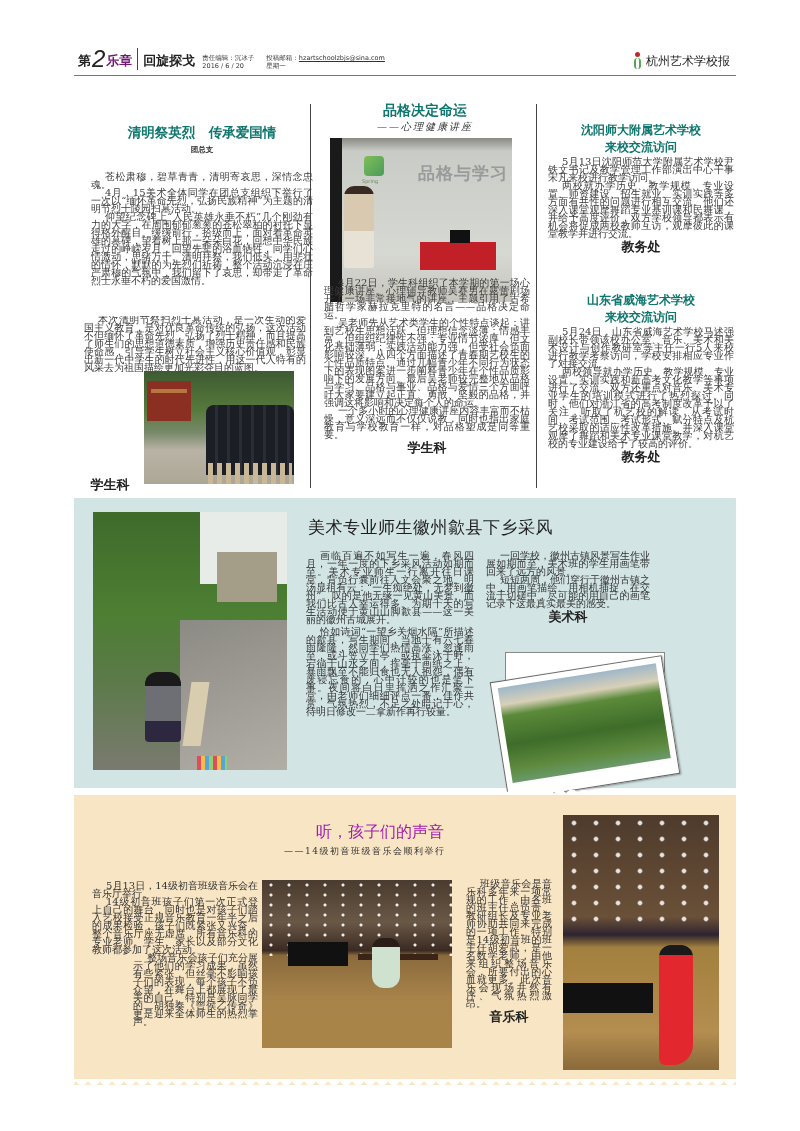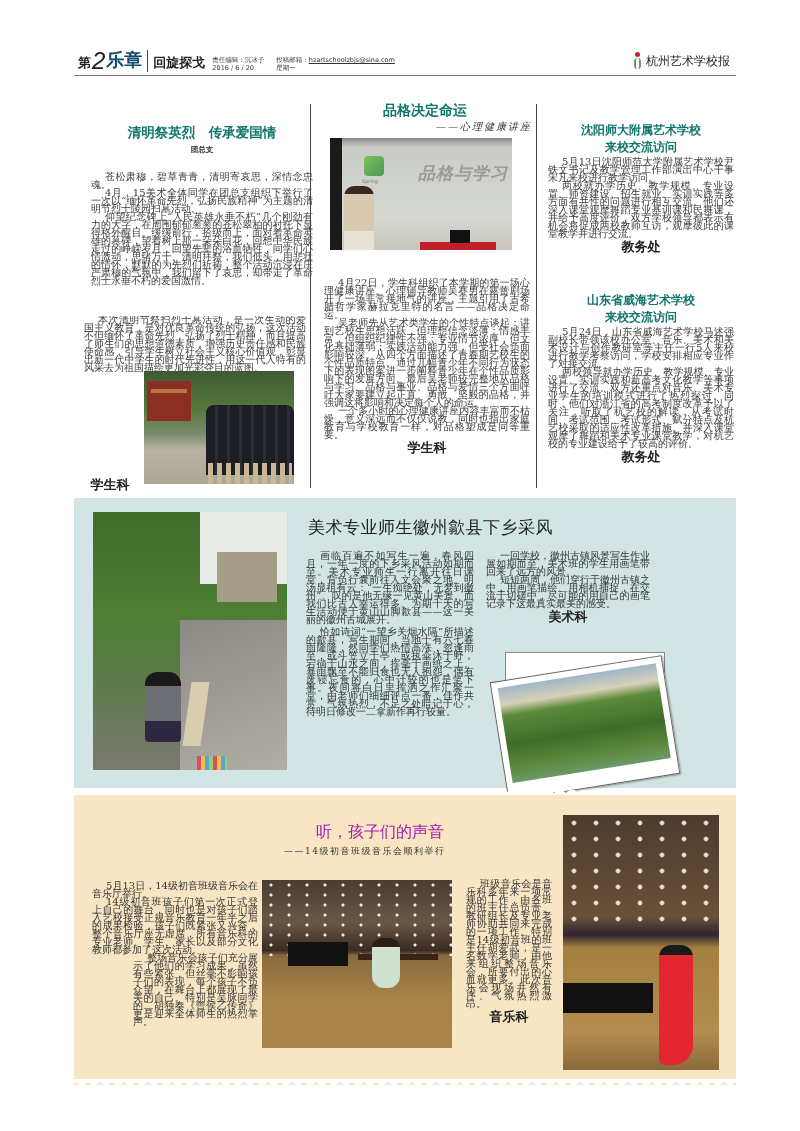--- a/index.html
+++ b/index.html
@@ -4,38 +4,38 @@
 <style>
   * { box-sizing: border-box; margin: 0; padding: 0; }
   html, body { width: 800px; height: 1131px; background: #ffffff; overflow: hidden; }
   body { font-family: "DejaVu Serif", "Liberation Serif", serif; color: #2b2b2b; position: relative; }
 
   
   .masthead { position: absolute; left: 74px; top: 46px; width: 662px; height: 30px; border-bottom: 1px solid #777; }
   .mh-left { position: absolute; left: 4px; top: 2px; display: flex; align-items: flex-end; }
   .mh-di { font-family: "DejaVu Sans", sans-serif; font-size: 13px; font-weight: bold; color:#222; }
   .mh-num { font-family: "Liberation Sans", sans-serif; font-size: 24px; font-style: italic; line-height: 22px; color:#222; margin: 0 1px; }
-  .mh-zhang { font-family: "DejaVu Sans", sans-serif; font-size: 18px; font-weight: bold; color:#0c4a6e; }
+  .mh-zhang { font-family: "DejaVu Sans", sans-serif; font-size: 13px; font-weight: bold; color:#701a75; }
   .mh-sep { width: 1px; height: 22px; background: #444; margin: 0 5px; }
   .mh-section { font-family: "DejaVu Sans", sans-serif; font-size: 13px; font-weight: bold; color:#222; }
   .mh-meta { margin-left: 7px; font-family: "DejaVu Sans", sans-serif; font-size: 6.5px; line-height: 8px; color:#333; }
   .mh-meta2 { margin-left: 12px; font-family: "DejaVu Sans", sans-serif; font-size: 6.5px; line-height: 8px; color:#333; }
   .mh-meta2 .mail { text-decoration: underline; }
   .mh-right { position: absolute; right: 6px; top: 6px; display: flex; align-items: center; }
   .logo-mark { width: 10px; height: 18px; position: relative; margin-right: 3px; }
   .logo-mark .dot { position: absolute; left: 2px; top: 0; width: 5px; height: 5px; border-radius: 50%; background: #c0272d; }
   .logo-mark .wave { position: absolute; left: 1px; top: 6px; width: 7px; height: 11px; border-left: 2px solid #5aa357; border-right: 2px solid #5aa357; border-radius: 4px; }
   .mh-paper { font-family: "DejaVu Sans", sans-serif; font-size: 12px; color: #222; }
 
   
   .col { position: absolute; top: 94px; }
   .col-divider { position: absolute; top: 104px; width: 1px; background: #444; height: 384px; }
   .art-title { font-family: "DejaVu Serif", serif; font-weight: bold; color: #0f766e; text-align: center; }
   .art-byline { font-family: "DejaVu Sans", sans-serif; font-size: 7.5px; text-align: center; font-weight: bold; color: #333; margin-top: 3px; }
-  .art-sub { font-family: "DejaVu Serif", serif; font-size: 10px; text-align: right; color: #333; font-style: italic; letter-spacing: 2px; }
+  .art-sub { font-family: "DejaVu Serif", serif; font-size: 10px; text-align: center; color: #333; font-style: italic; letter-spacing: 2px; }
   .para { font-size: 10px; line-height: 8px; text-indent: 14px; text-align: justify; color: #3a3a3a; }
   .sign { font-family: Liberation Mono, monospace; font-size: 13px; font-weight: bold; text-align: center; color: #222; }
 
   
   .photo { position: absolute; overflow: hidden; }
   .ph-memorial { background: linear-gradient(180deg, #3e5a32 0%, #567a3c 35%, #7a8a6c 55%, #b8b3a5 70%, #aca795 100%); }
   .ph-memorial .monument { position:absolute; left:3px; top:10px; width:44px; height:40px; background:#8a2f22; }
   .ph-memorial .monument::after { content:""; position:absolute; left:4px; top:8px; width:36px; height:4px; background:#c7944b; opacity:.7; }
   .ph-memorial .people { position:absolute; left:62px; top:34px; width:88px; height:70px;
     background: repeating-linear-gradient(90deg, #1c1e26 0 9px, #2b2d36 9px 12px); border-radius: 8px 8px 0 0; }
@@ -135,21 +135,21 @@
   <div class="legs"></div>
 </div>
 <div class="sign" style="position:absolute; left:84px; top:476px; width:52px; background:#fff;">学生科</div>
 
 <div class="col-divider" style="left:310px;"></div>
 
 <div class="col" style="left:318px; width:214px;">
   <div class="art-title" style="font-size:14px; margin-top:8px;">品格决定命运</div>
   <div class="art-sub">——心理健康讲座</div>
 </div>
-<div class="photo ph-lecture" style="left:330px; top:138px; width:182px; height:112px;font-style:italic;">
+<div class="photo ph-lecture" style="left:330px; top:138px; width:182px; height:164px;">
   <div class="curtain"></div>
   <div class="spring"></div>
   <div class="spring-text">Spring</div>
   <div class="screen-text">品格与学习</div>
   <div class="speaker"></div>
   <div class="table"></div>
   <div class="laptop"></div>
 </div>
 <div class="col-text" style="left:324px; top:279px; width:206px;">
   <p class="para">4月22日，学生科组织了本学期的第一场心理健康讲座。心理辅导教师吴赛男在露蕾剧场开了一场非常接地气的讲座，主题引用了古希腊哲学家赫拉克里特的名言——品格决定命运。</p>

